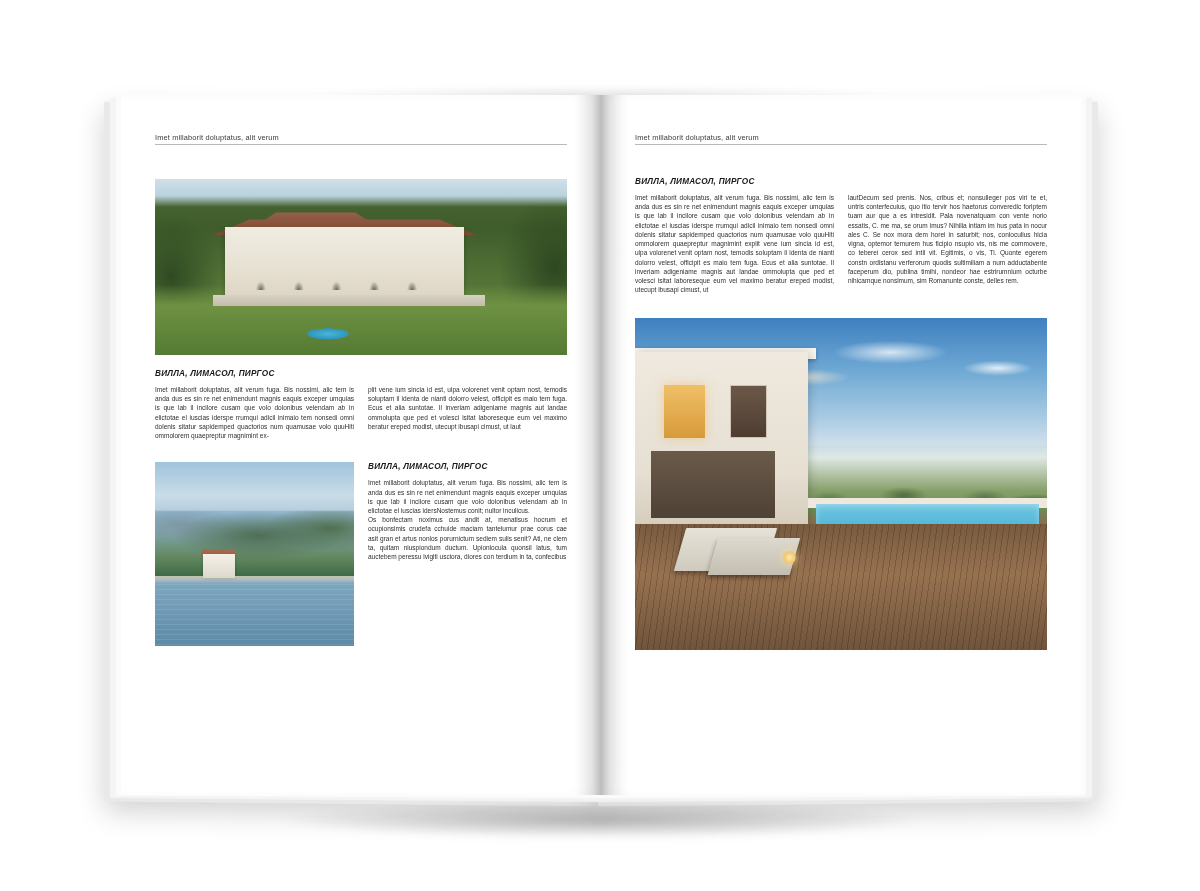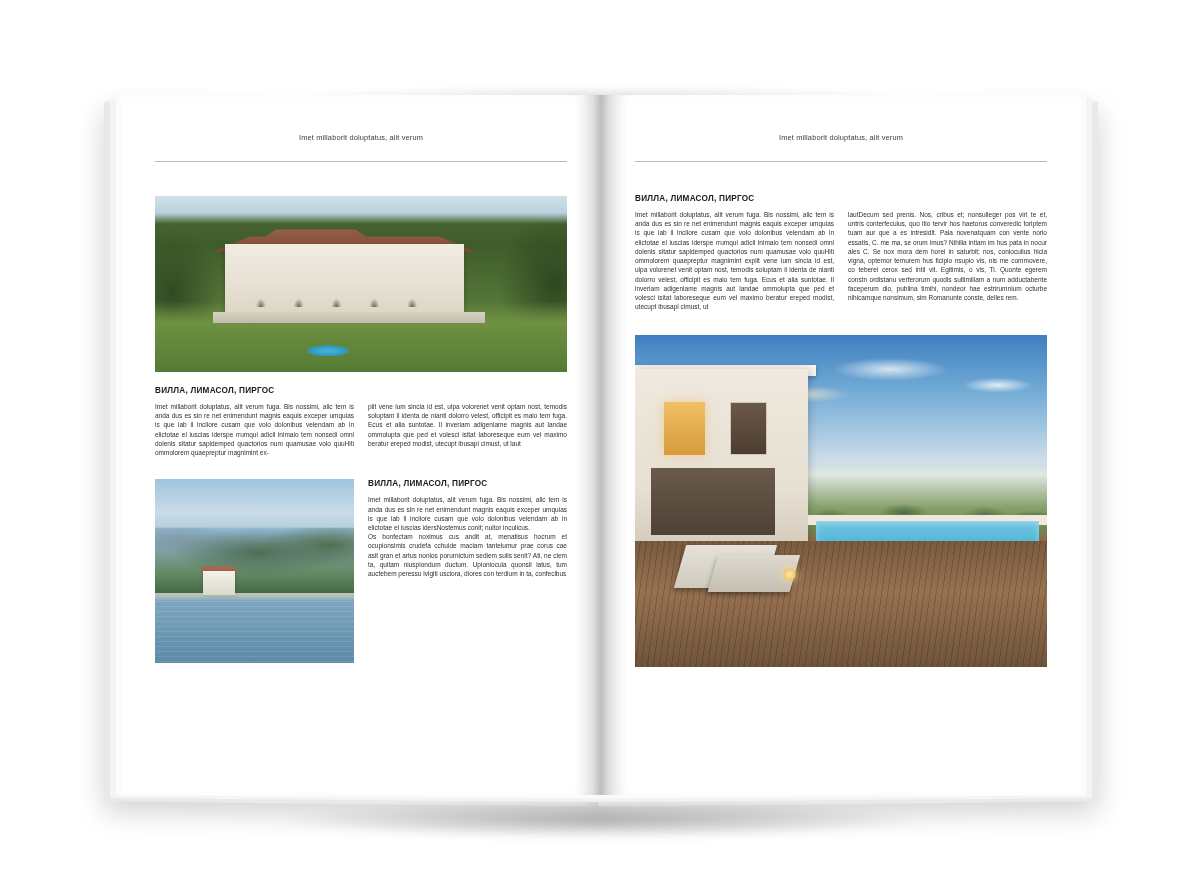--- a/index.html
+++ b/index.html
@@ -98,29 +98,29 @@
     inset: 0;
     padding: 38px 34px 30px 34px;
     box-sizing: border-box;
   }
 
   
   .running-head {
     font-size: 7.4px;
     color: #3b3b3b;
     letter-spacing: 0.02em;
-    padding-bottom: 19px;
+    padding-bottom: 2px;
     border-bottom: 0.7px solid #b9b9b9;
-    text-align: center;
   }
 
   
   .sec-title {
     font-size: 8.2px;
     font-weight: bold;
+    font-style: italic;
     color: #1a1a1a;
     letter-spacing: 0.03em;
     margin: 0 0 7px 0;
   }
 
   
   .body-text {
     font-size: 6.5px;
     line-height: 1.42;
     color: #2e2e2e;

